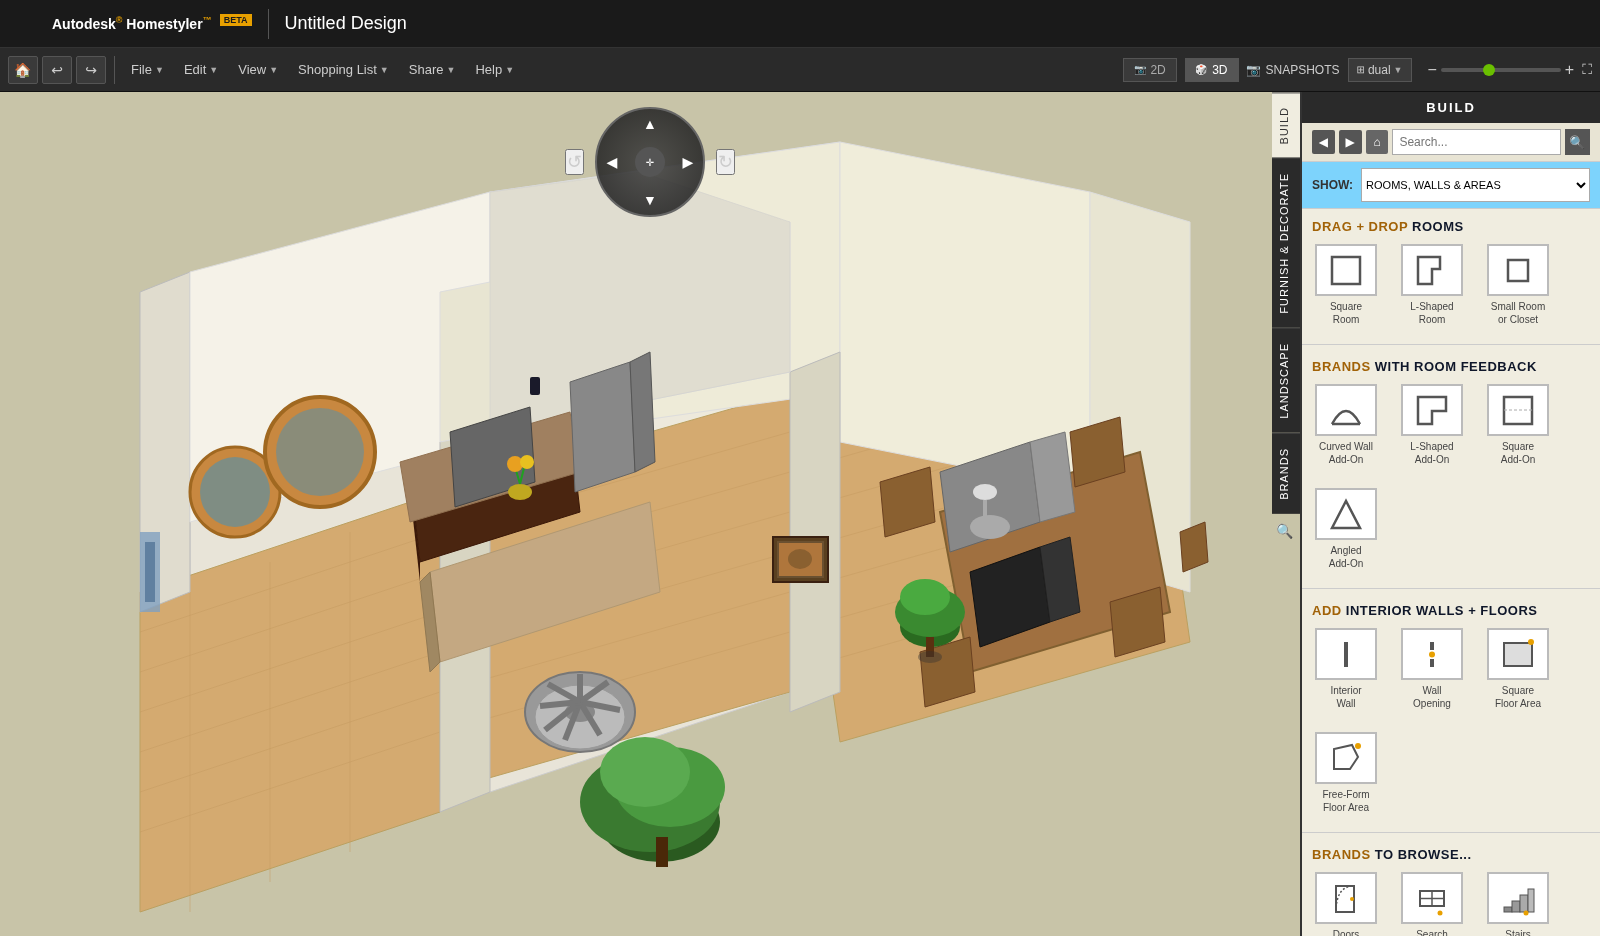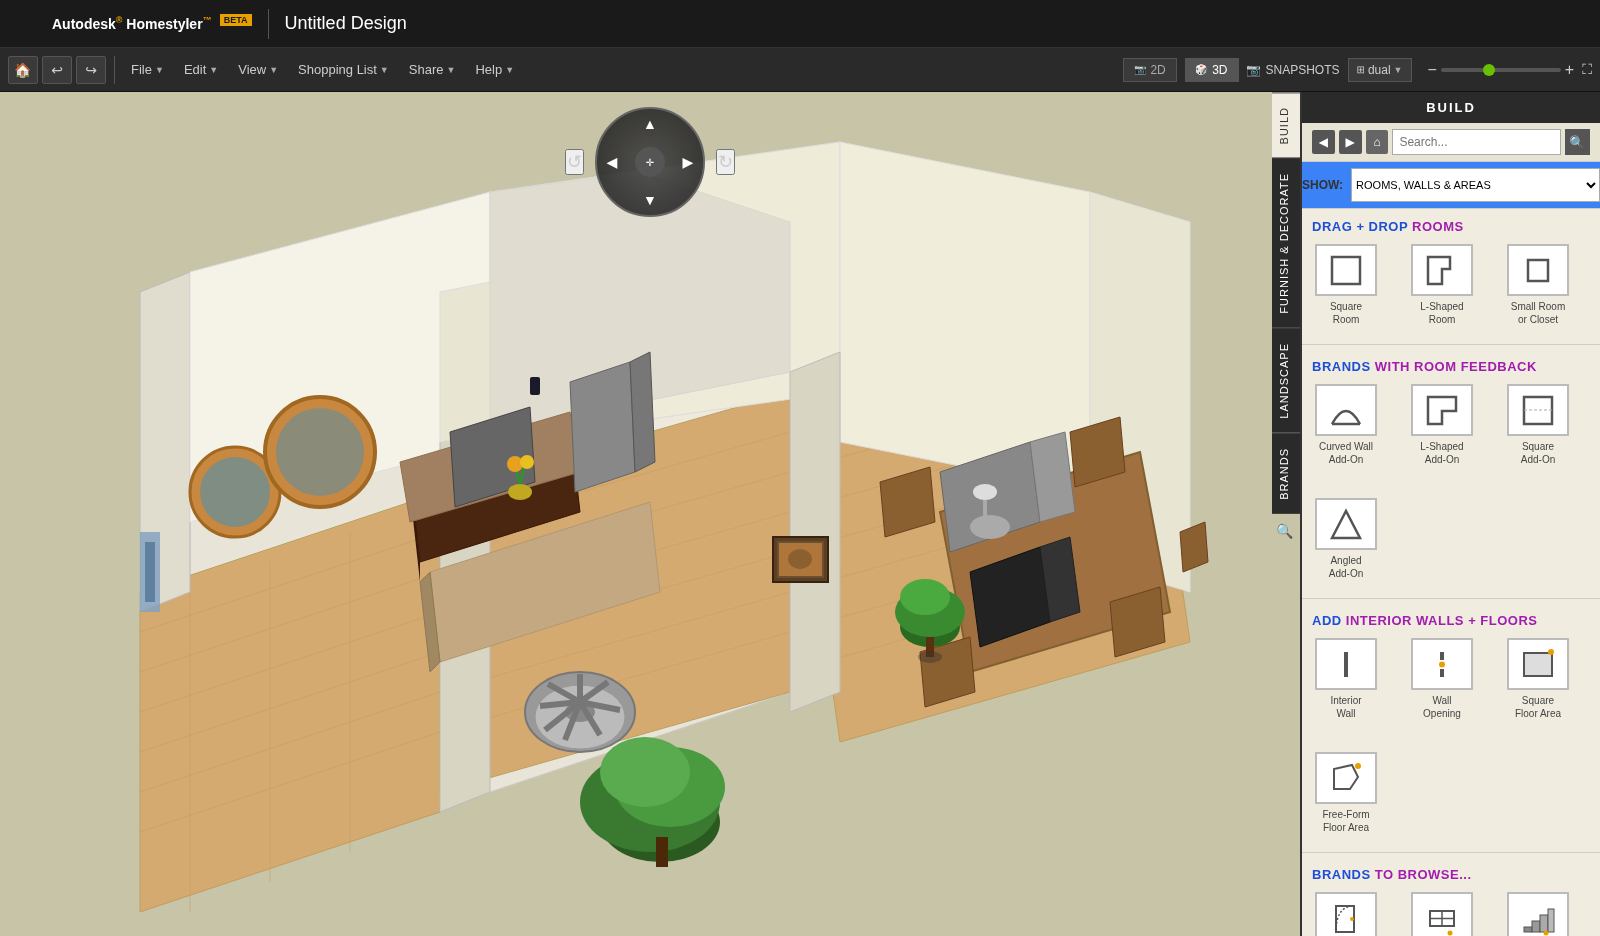--- a/index.html
+++ b/index.html
@@ -162,40 +162,40 @@
       flex: 1; height: 26px; border: 1px solid #aaa; padding: 0 6px;
       font-size: 12px; background: #fff;
     }
     #panel-search-btn {
       width: 28px; height: 26px; background: #555; border: none;
       color: #fff; cursor: pointer; font-size: 13px;
     }
 
     
     #show-row {
-      display: flex; align-items: center; padding: 6px 0;
-      background: #3b82f6; border-bottom: 1px solid #ccc; gap: 8px;
+      display: flex; align-items: center; padding: 6px 10px;
+      background: #7dd3fc; border-bottom: 1px solid #ccc; gap: 8px;
     }
     #show-label { font-size: 12px; font-weight: bold; color: #333; }
     #show-select {
       flex: 1; height: 34px; border: 1px solid #aaa; font-size: 11px;
       background: #fff; cursor: pointer;
     }
 
     
     .section-header {
       padding: 10px 10px 6px; font-size: 13px; font-weight: bold;
       color: #333; letter-spacing: 0.5px;
     }
-    .section-header .orange { color: #1d4ed8; }
-    .section-header .white { color: #a21caf; }
+    .section-header .orange { color: #a16207; }
+    .section-header .white { color: #0f172a; }
 
     
     .item-grid {
-      display: flex; flex-wrap: wrap; padding: 0 8px 10px; gap: 24px;
+      display: flex; flex-wrap: wrap; padding: 0 8px 10px; gap: 14px;
     }
     .grid-item {
       display: flex; flex-direction: column; align-items: center;
       width: 72px; cursor: pointer; padding: 4px;
     }
     .item-icon-box {
       width: 62px; height: 52px; border: 2px solid #bbb;
       background: #fff; display: flex; align-items: center; justify-content: center;
       margin-bottom: 4px;
     }

